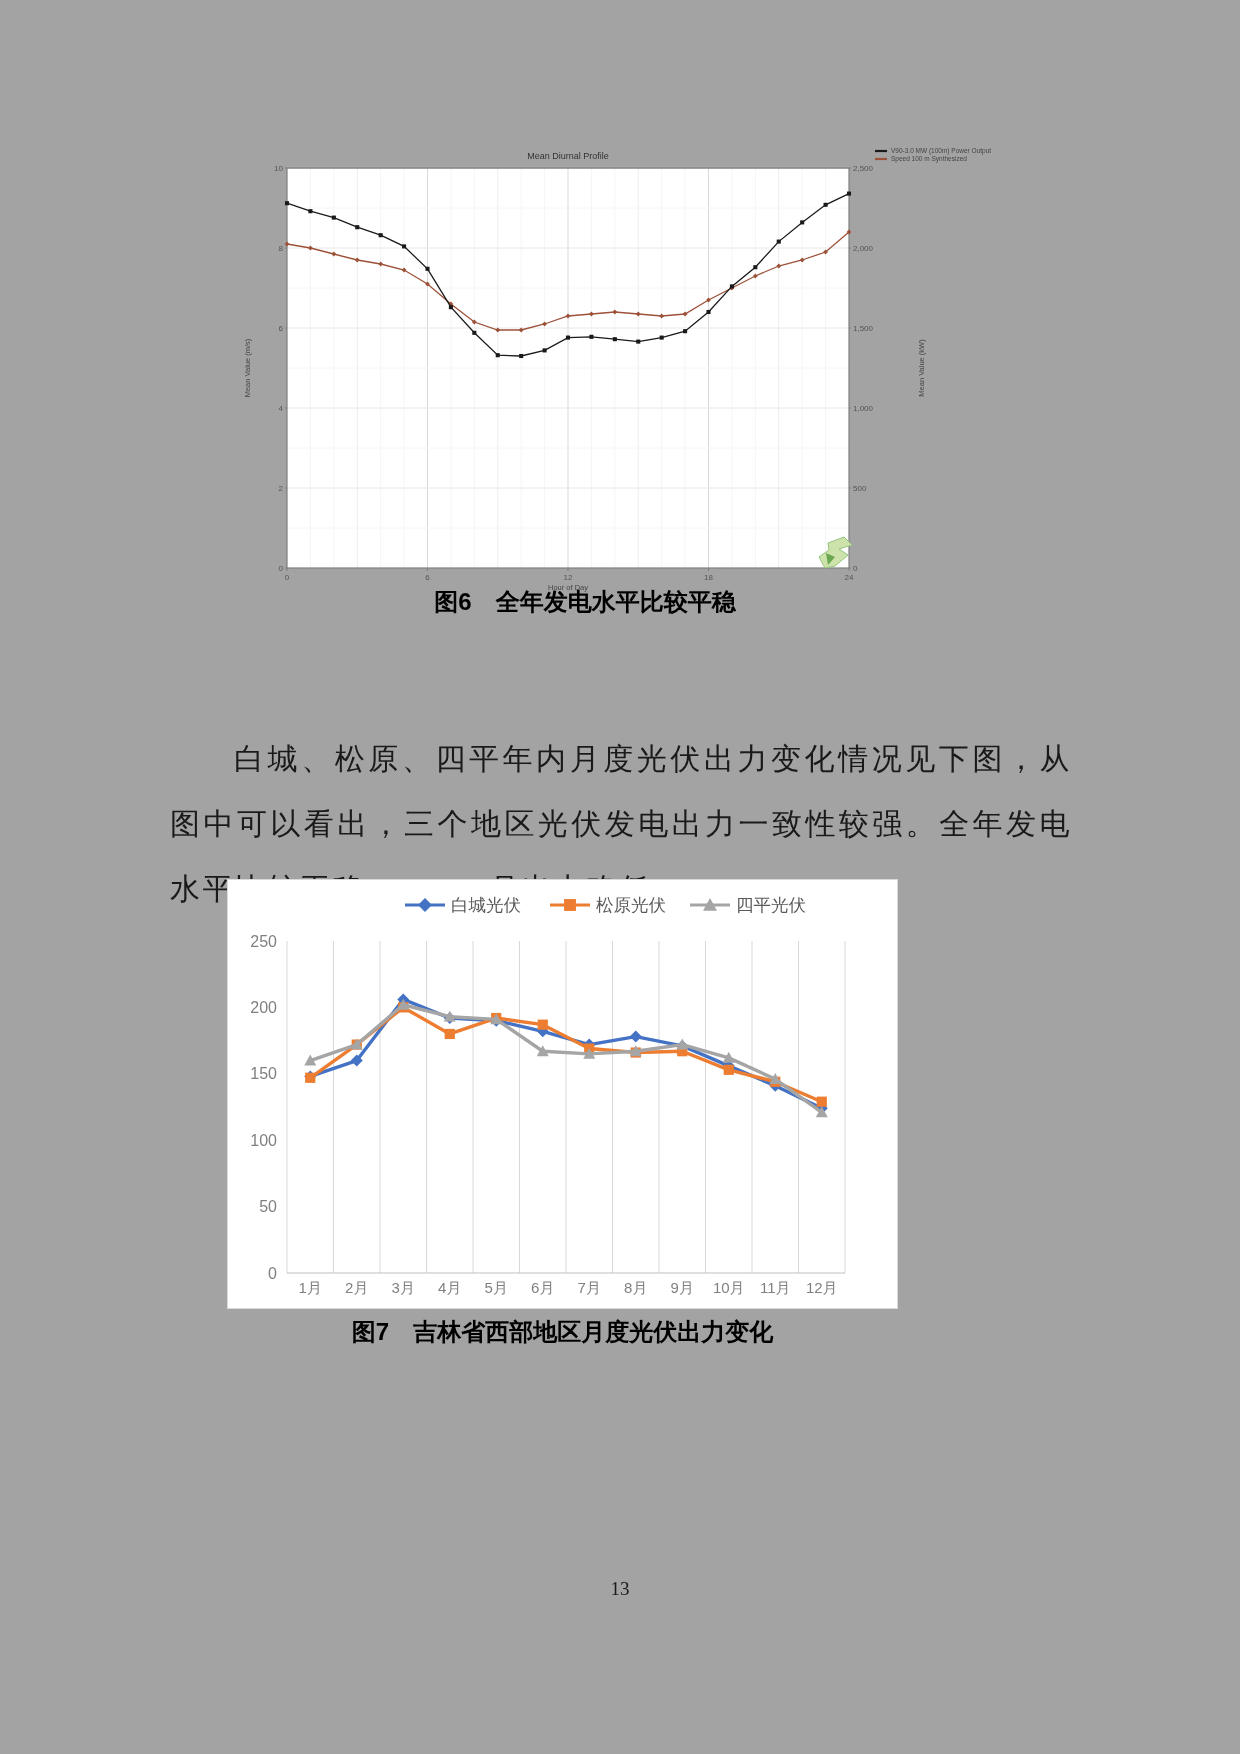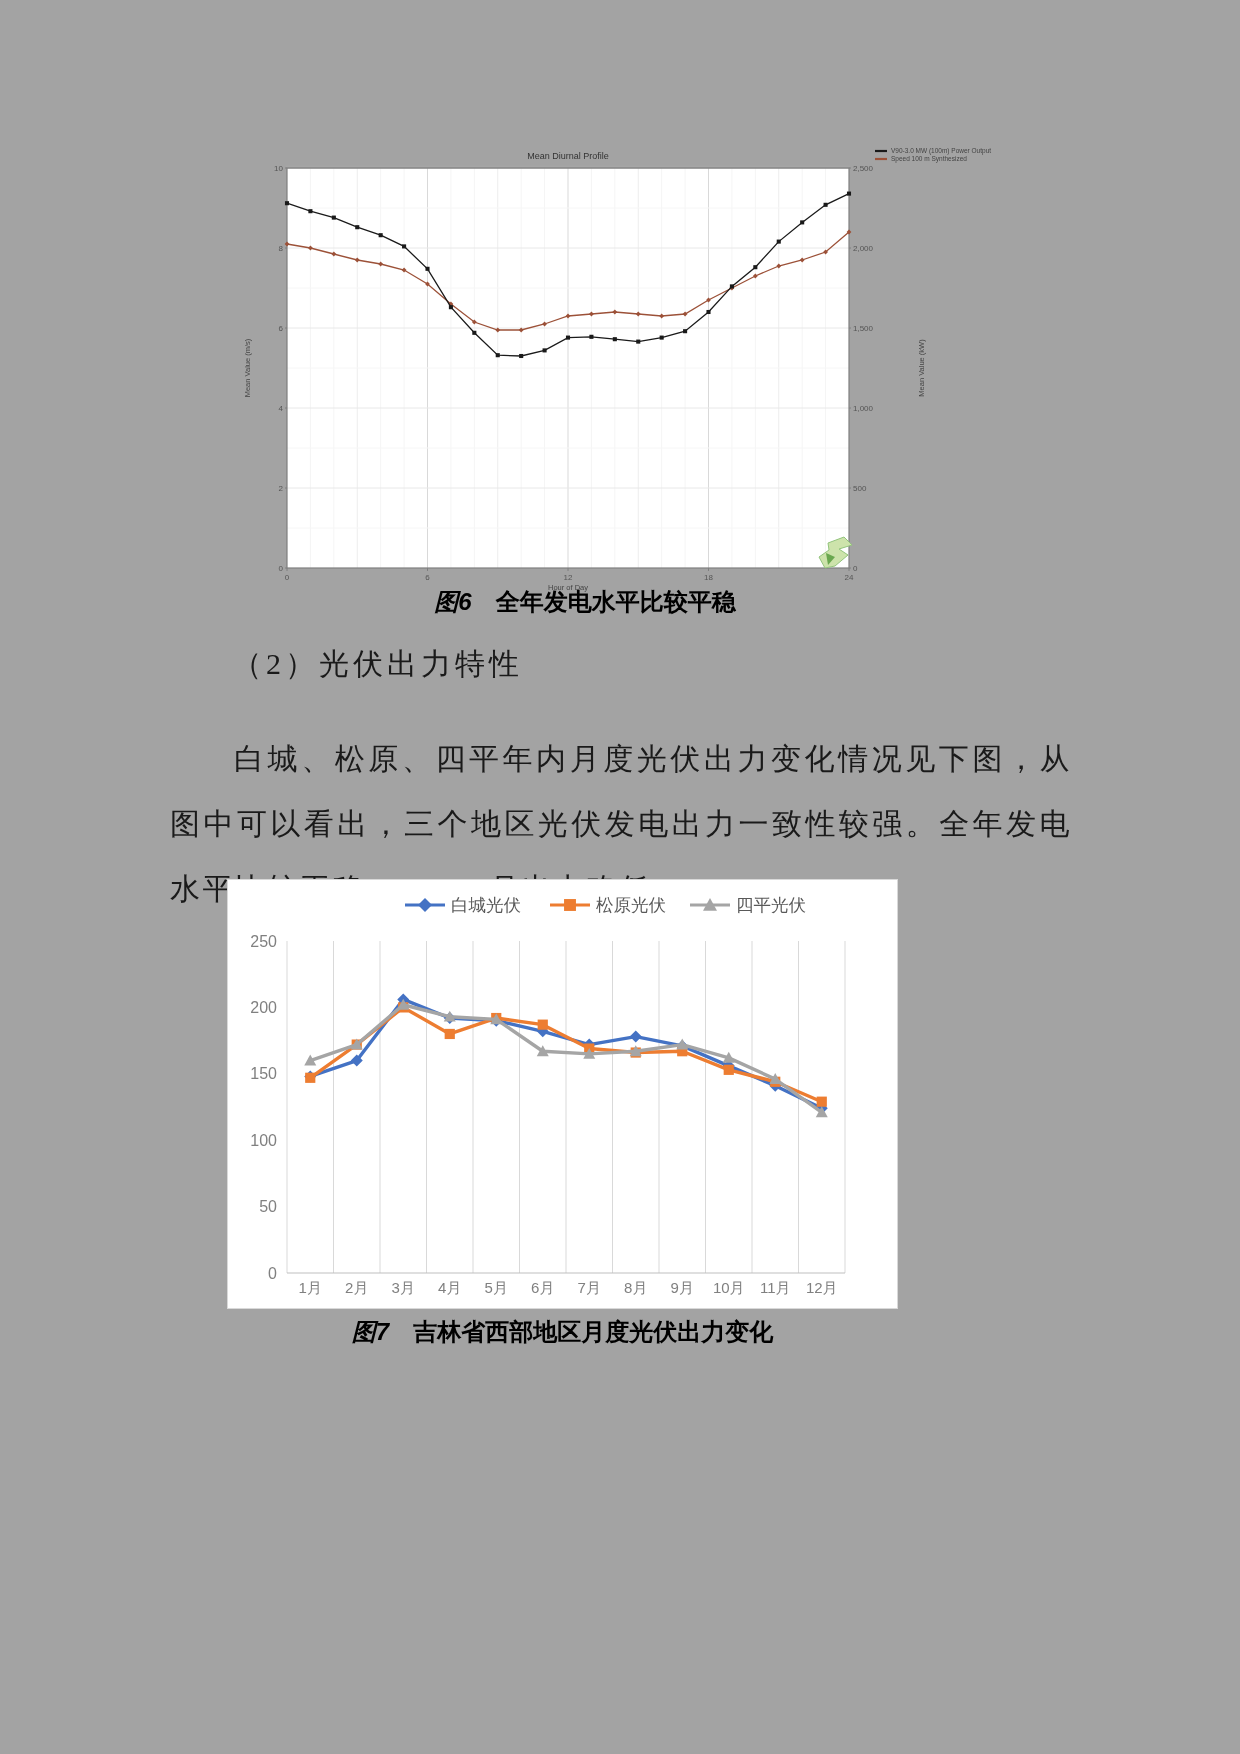--- a/index.html
+++ b/index.html
@@ -5,21 +5,21 @@
   html,body{margin:0;padding:0;background:#e8e8e8;}
   .page{position:relative;width:1240px;height:1754px;margin:0 auto;background:#a3a3a3;
         font-family:"Liberation Serif","DejaVu Serif",serif;color:#1a1a1a;overflow:hidden;}
   .fig-wrap{position:absolute;}
   #fig6-wrap{left:230px;top:138px;width:790px;height:462px;}
   #fig7-wrap{left:227px;top:879px;width:671px;height:430px;}
   .caption{position:absolute;text-align:center;font-family:"Liberation Sans","DejaVu Sans",sans-serif;
            font-weight:bold;font-size:24px;color:#000;}
   #cap6{left:230px;top:586px;width:710px;}
   #cap7{left:227px;top:1316px;width:671px;text-align:center;}
-  .cap-label{margin-right:24px;font-style:italic;}
+  .cap-label{margin-right:24px;}
   .heading{position:absolute;left:232px;top:644px;font-size:30px;letter-spacing:4px;}
   .para{position:absolute;left:170px;width:902px;font-size:30px;line-height:65px;
         text-align:justify;text-indent:64px;letter-spacing:2.5px;}
   #para1{top:696px;}
   #para2{top:1356px;}
   .pageno{position:absolute;left:0;top:1578px;width:100%;text-align:center;font-size:19px;}
   svg text{font-family:"Liberation Sans","DejaVu Sans",sans-serif;}
 </style>
 </head>
 <body>
@@ -159,21 +159,20 @@
         <text x="661" y="23.3" font-size="6.5" fill="#444">Speed 100 m Synthesized</text>
         <path d="M 598 405 L 614 399 L 622 407 L 609 411 L 618 417 L 605 428 L 595 430 L 589 419 L 599 412 Z" fill="#cde3ab" stroke="#93c47d" stroke-width="1"></path>
         <path d="M 596 415 L 605 419 L 598 427 Z" fill="#6aa84f"></path>
       </svg>
   </div>
 
   <div id="cap6" class="caption">
     <span class="cap-label">图6</span><span>全年发电水平比较平稳</span>
   </div>
 
-  <div class="heading">（2）光伏出力特性</div>
 
   <p id="para1" class="para">白城、松原、四平年内月度光伏出力变化情况见下图，从图中可以看出，三个地区光伏发电出力一致性较强。全年发电水平比较平稳，11-12 月出力略低。</p>
 
   <div id="fig7-wrap" class="fig-wrap">
     <svg id="fig7-svg" width="671" height="430">
         <rect x="0.5" y="0.5" width="670" height="429" fill="#ffffff" stroke="#d9d9d9" stroke-width="1"></rect>
         <line x1="60" y1="62" x2="60" y2="394" stroke="#d9d9d9" stroke-width="1"></line>
         <line x1="106.5" y1="62" x2="106.5" y2="394" stroke="#d9d9d9" stroke-width="1"></line>
         <line x1="153" y1="62" x2="153" y2="394" stroke="#d9d9d9" stroke-width="1"></line>
         <line x1="199.5" y1="62" x2="199.5" y2="394" stroke="#d9d9d9" stroke-width="1"></line>
@@ -254,14 +253,15 @@
         <path d="M 483 19 L 490 31.74 L 476 31.74 Z" fill="#A5A5A5"></path>
         <text x="509" y="32" font-size="17.5" fill="#595959">四平光伏</text>
       </svg>
   </div>
 
   <div id="cap7" class="caption">
     <span class="cap-label">图7</span><span>吉林省西部地区月度光伏出力变化</span>
   </div>
 
 
+  <div class="pageno">13</div>
 
 </div>
 
 </body></html>

